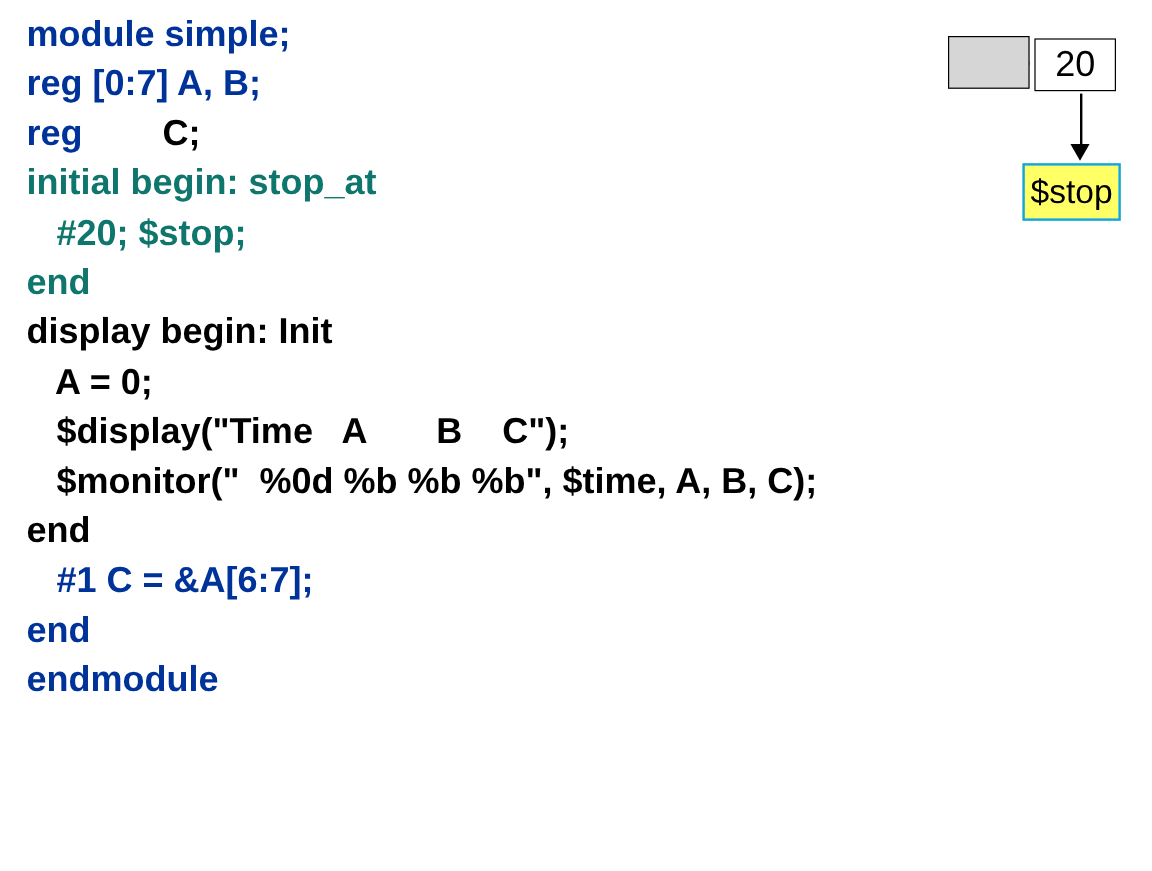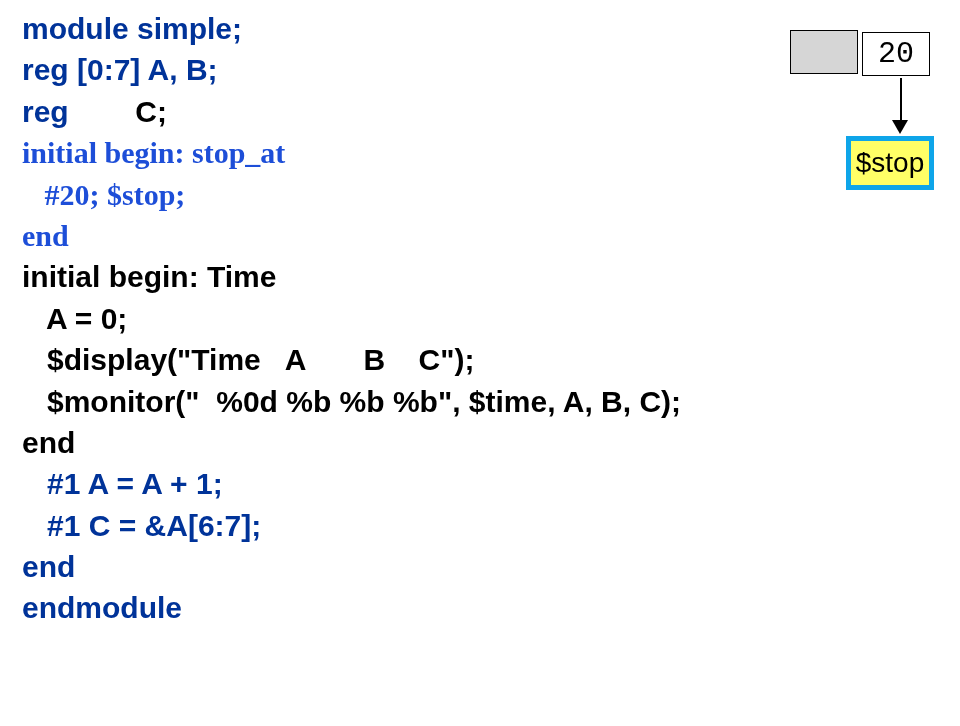--- a/index.html
+++ b/index.html
@@ -20,21 +20,21 @@
       height: 100%;
       border-radius: 20px;
     }
     .code-area {
       position: absolute;
       left: 22px;
       top: 8px;
       line-height: 1.38;
     }
     .blue { color: #003399; }
-    .green { color: #1d4ed8; font-family: Liberation Serif, serif; }
+    .green { color: #0f766e; }
     .black { color: #000000; }
     .line { white-space: pre; }
     .right-area {
       position: absolute;
       right: 24px;
       top: 8px;
       width: 210px;
     }
     .twobox {
       position: absolute;
@@ -58,21 +58,20 @@
       top: 2px;
       width: 66px;
       height: 42px;
       background: #ffffff;
       border: 1px solid #000;
       text-align: center;
       font-weight: normal;
       font-size: 30px;
       line-height: 42px;
       color: #000;
-      font-family: Liberation Mono, monospace;
     }
     .dots {
       position: absolute;
       left: 8px;
       top: -2px;
       width: 64px;
       text-align: right;
       font-weight: normal;
       font-size: 30px;
       color: #000;
@@ -95,46 +94,45 @@
       border-right: 8px solid transparent;
       border-top: 14px solid #000;
     }
     .stopbox {
       position: absolute;
       right: 2px;
       top: 128px;
       width: 78px;
       height: 44px;
       background: #ffff66;
-      border: 5px solid #0ea5e9;
+      border: 2px solid #0ea5e9;
       text-align: center;
       font-weight: normal;
       font-size: 28px;
       line-height: 44px;
       color: #000;
     }
   </style>
 </head>
 <body>
 
 <div class="slide">
 
   <div class="code-area">
     <div class="line blue">module simple;</div>
     <div class="line blue">reg [0:7] A, B;</div>
     <div class="line"><span class="blue">reg</span><span class="black">        C;</span></div>
     <div class="line green">initial begin: stop_at</div>
     <div class="line green">   #20; $stop;</div>
     <div class="line green">end</div>
-    <div class="line black">initial begin: Time</div>
+    <div class="line black">display begin: Init</div>
     <div class="line black">   A = 0;</div>
     <div class="line black">   $display("Time   A       B    C");</div>
     <div class="line black">   $monitor("  %0d %b %b %b", $time, A, B, C);</div>
     <div class="line black">end</div>
-    <div class="line blue">   #1 A = A + 1;</div>
     <div class="line blue">   #1 C = &amp;A[6:7];</div>
     <div class="line blue">end</div>
     <div class="line blue">endmodule</div>
   </div>
 
   <div class="right-area">
     <div class="twobox">
       <div class="dots">…</div>
       <div class="back"></div>
       <div class="front">20</div>

